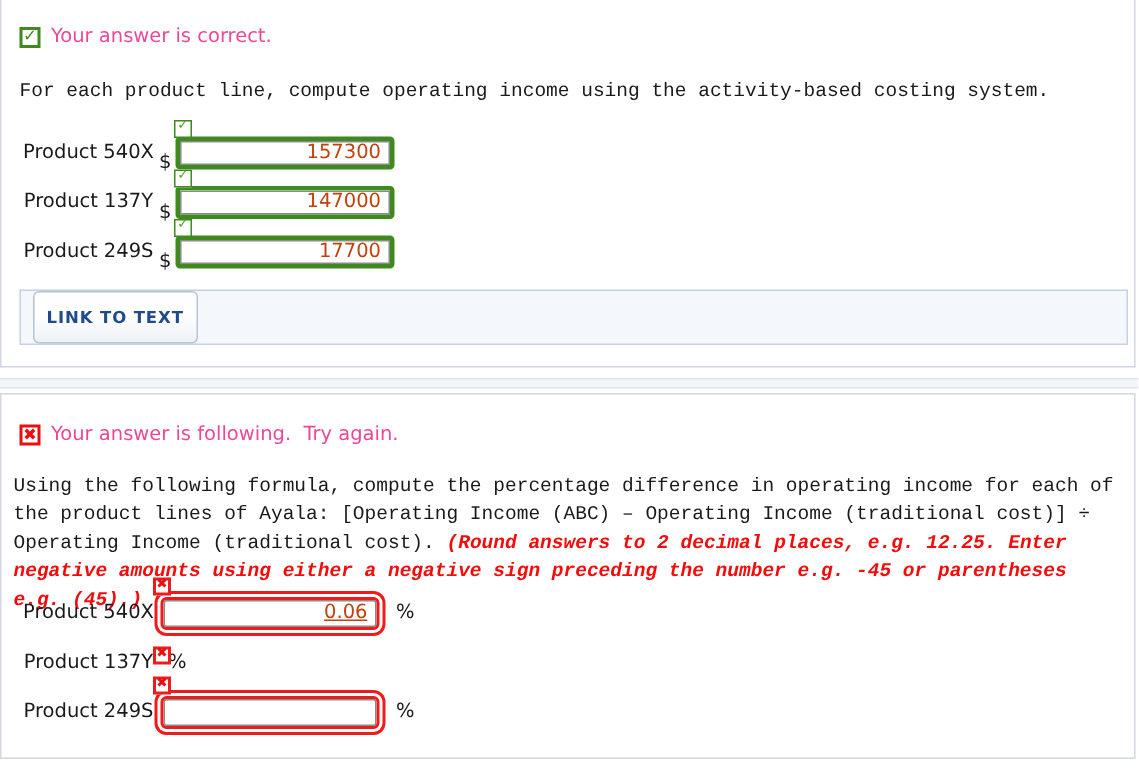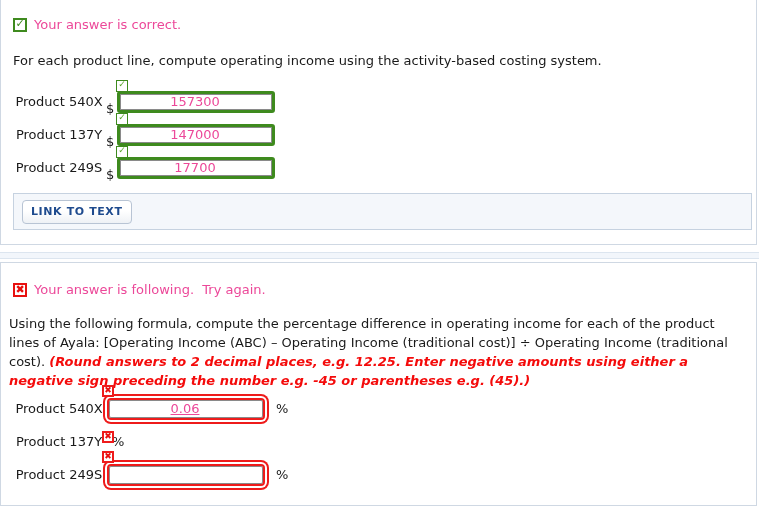--- a/index.html
+++ b/index.html
@@ -85,20 +85,21 @@
     transform: translateY(0px);
     font-family: "DejaVu Sans", sans-serif;
   }
 
   
   .prompt {
     position: absolute;
     font-size: 13px;
     line-height: 19px;
     color: #1a1a1a;
+    font-family: Liberation Mono, monospace;
   }
   .prompt em.note {
     color: #f40b0b;
     font-weight: bold;
     font-style: italic;
   }
 
   
   .rows { position: absolute; }
   .answer-row {
@@ -126,26 +127,26 @@
     font-size: 13px;
     color: #1a1a1a;
     margin-left: 7px;
   }
 
   
   .field-wrap { position: relative; }
 
   .field {
     box-sizing: border-box;
-    width: 158px;
+    width: 146px;
     height: 22px;
     font-family: "DejaVu Sans", "Liberation Sans", sans-serif;
     font-size: 13px;
-    color: #ec4899;
-    text-align: center;
+    color: #c2410c;
+    text-align: right;
     padding: 0 6px 0 4px;
     background: #ffffff;
     outline: none;
   }
 
   
   .field-ok {
     border: 3px solid #3e8a1e;
     border-radius: 3px;
     box-shadow: inset 0 0 0 1px #8a8a8a;
@@ -187,21 +188,20 @@
   .link-bar {
     position: absolute;
     left: 12px;
     top: 194px;
     width: 739px;
     height: 37px;
     box-sizing: border-box;
     background: #f4f7fb;
     border: 1px solid #c6d2e0;
     display: flex;
-    align-items: center;
     padding-left: 8px;
   }
   .link-btn {
     font-family: "DejaVu Sans", "Liberation Sans", sans-serif;
     font-size: 11px;
     font-weight: bold;
     letter-spacing: 0.6px;
     color: #1f4b8e;
     background: linear-gradient(to bottom, #ffffff 0%, #ffffff 45%, #eef1f5 100%);
     border: 1px solid #b8c4d4;

